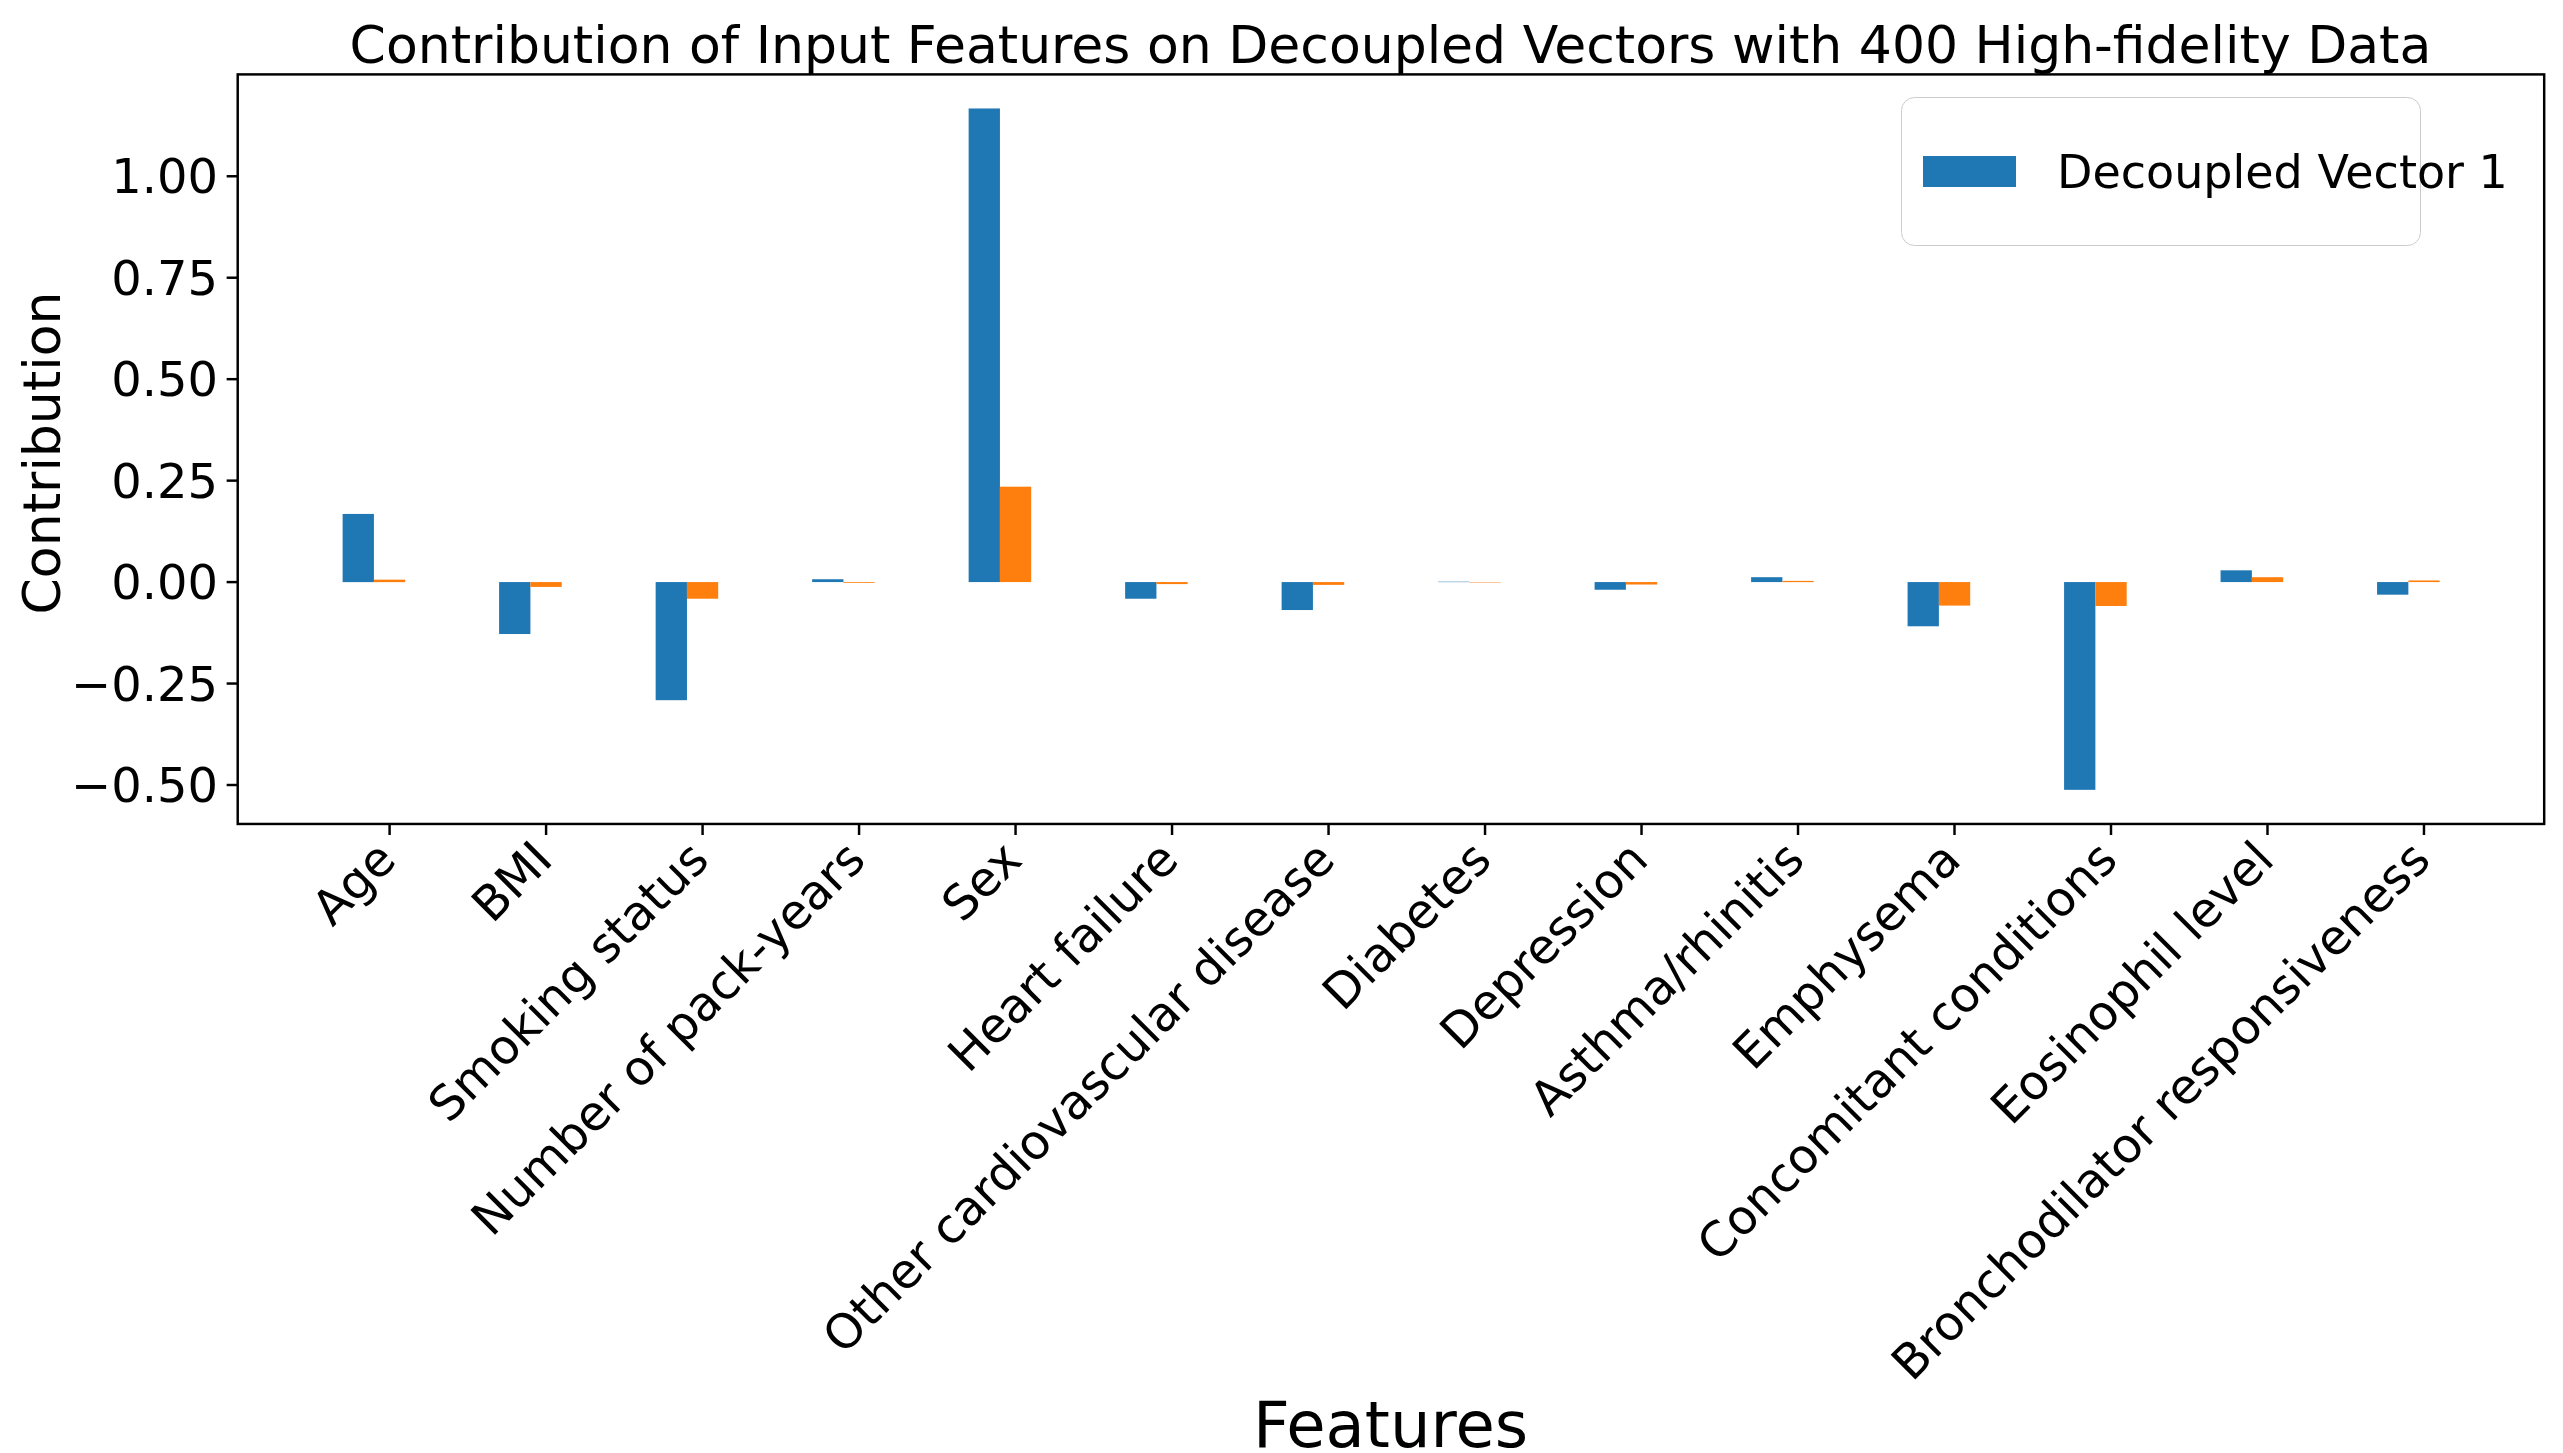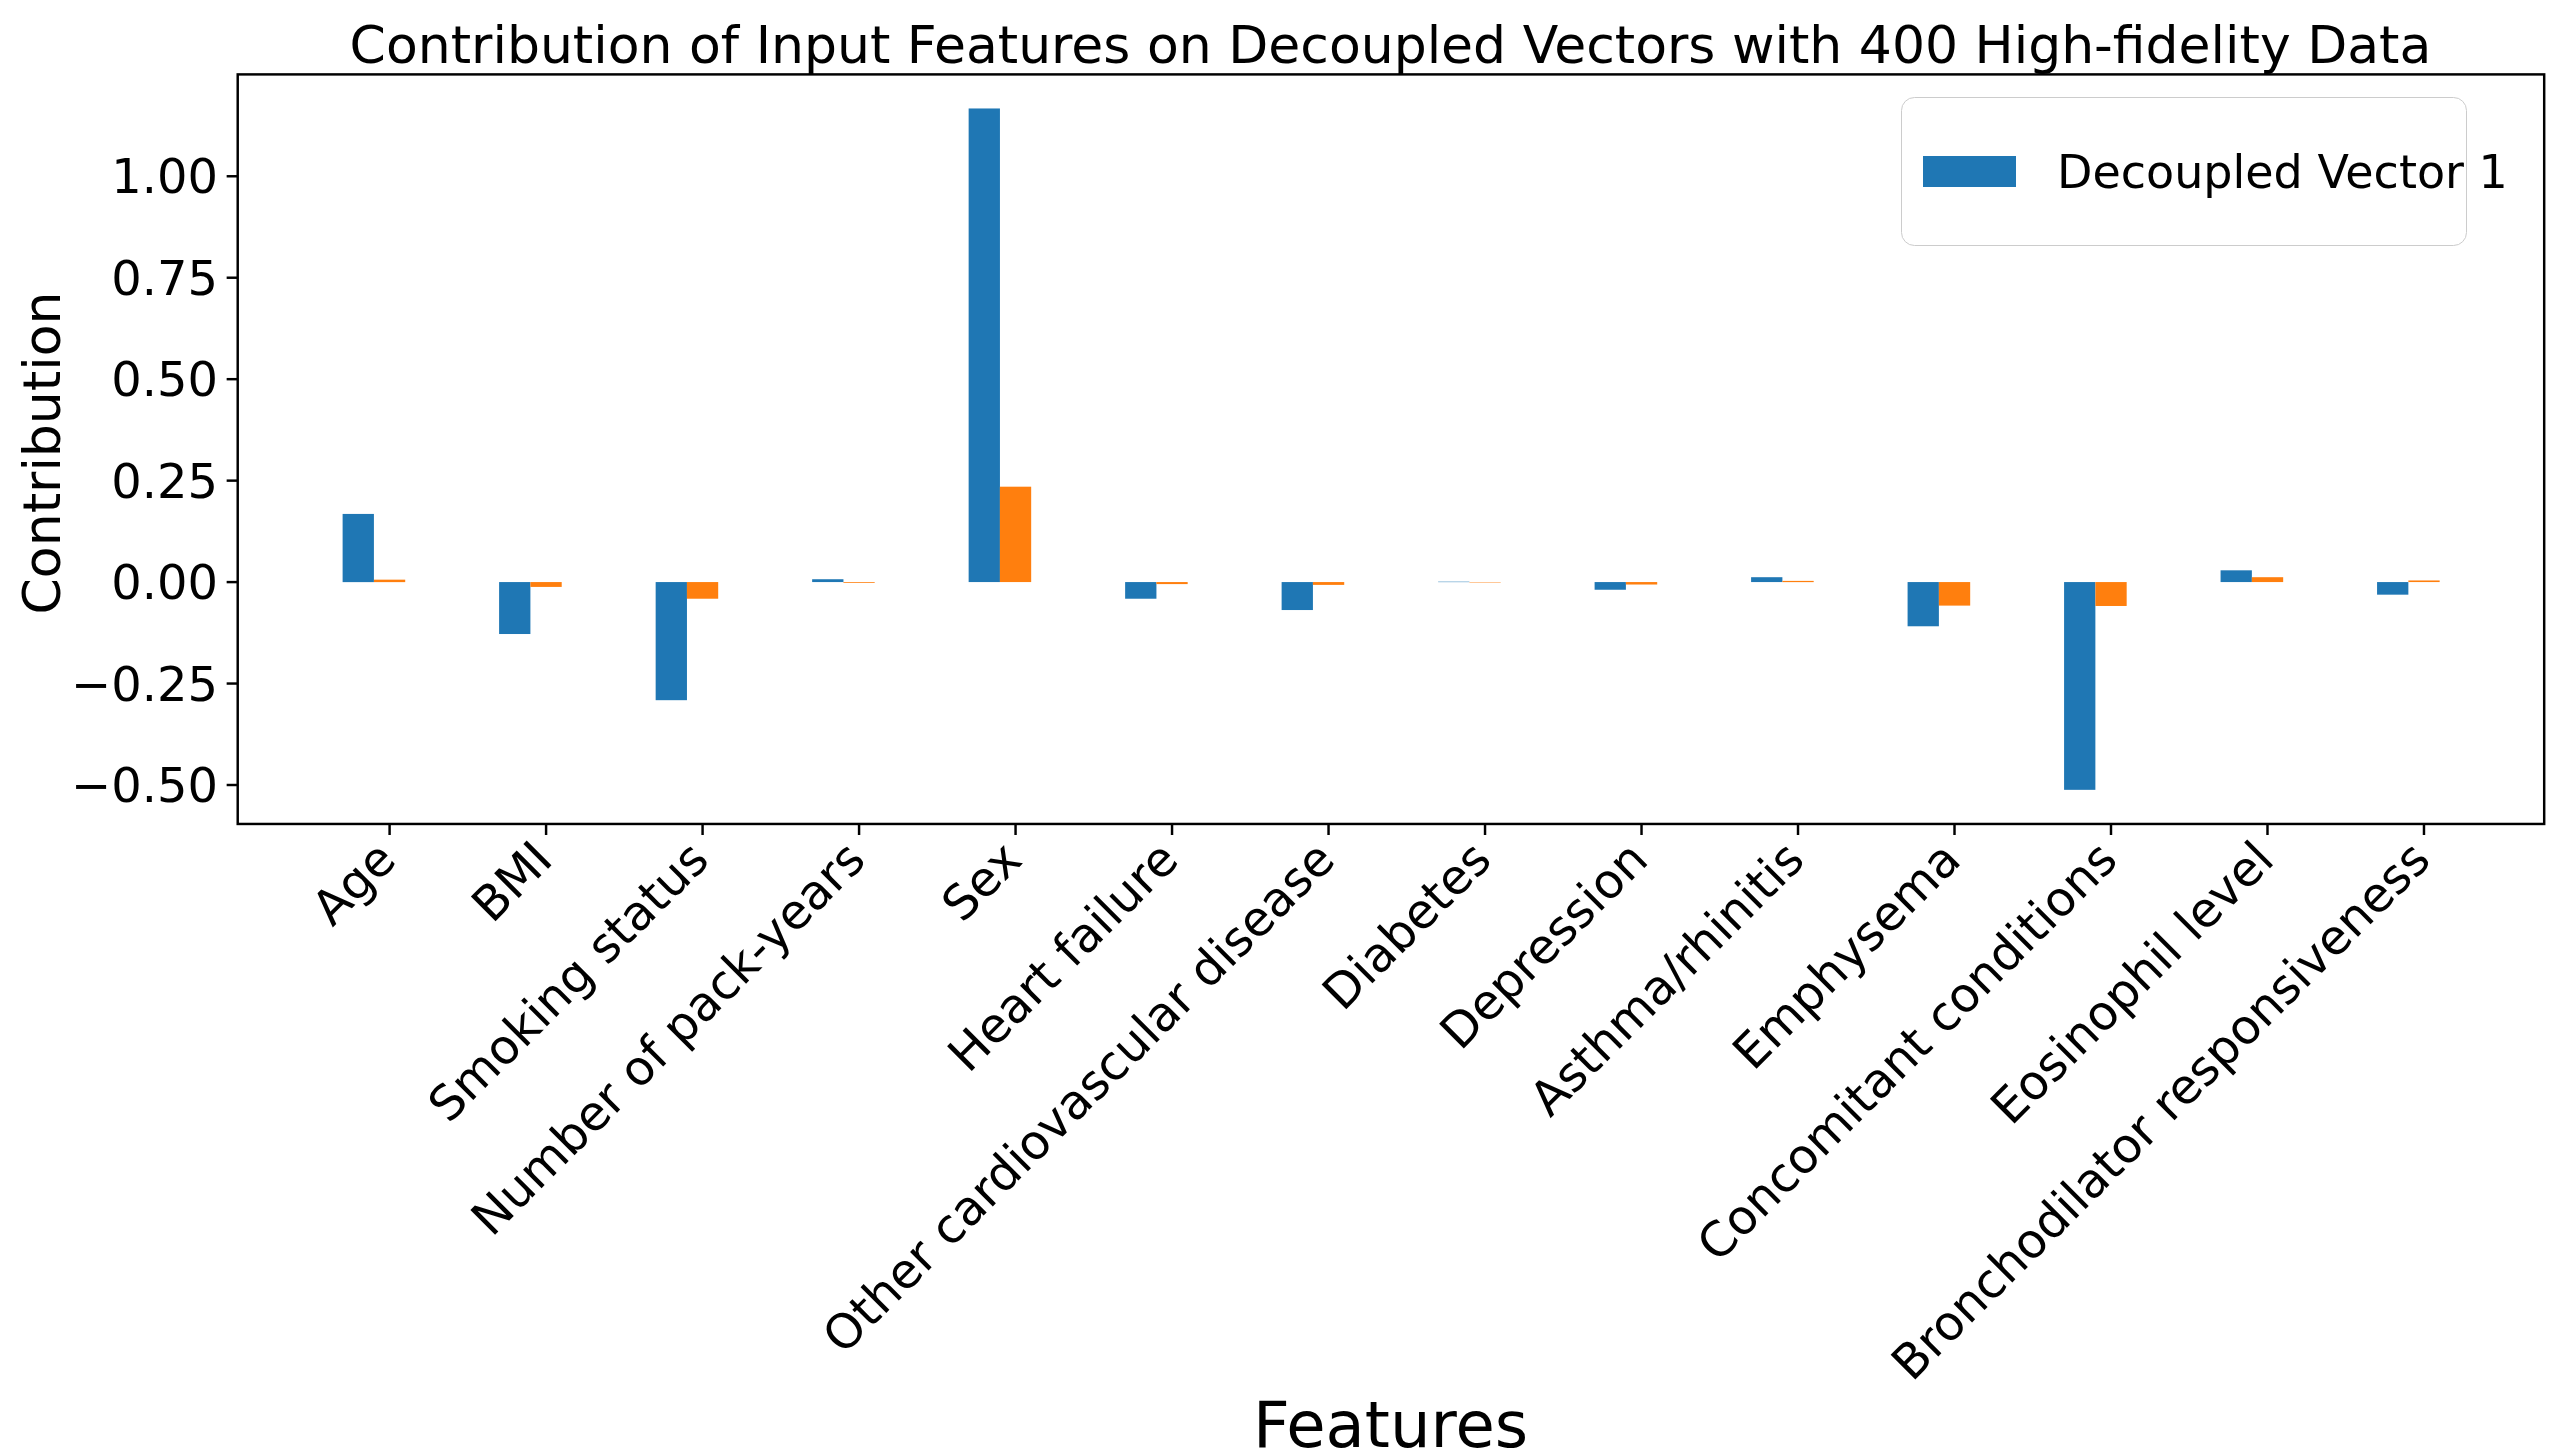--- a/index.html
+++ b/index.html
@@ -55,21 +55,21 @@
     top: 1388px;
     text-align: center;
     font-size: 64px;
     white-space: nowrap;
     color: #000000;
   }
   .legend {
     position: absolute;
     left: 1901px;
     top: 97px;
-    width: 566px;
+    width: 520px;
     height: 149px;
     background: rgba(255,255,255,0.8);
     border: 1.8px solid #cccccc;
     border-radius: 13.5px;
     box-sizing: border-box;
     display: flex;
     flex-direction: column;
     justify-content: center;
     gap: 57px;
     padding-left: 21px;

